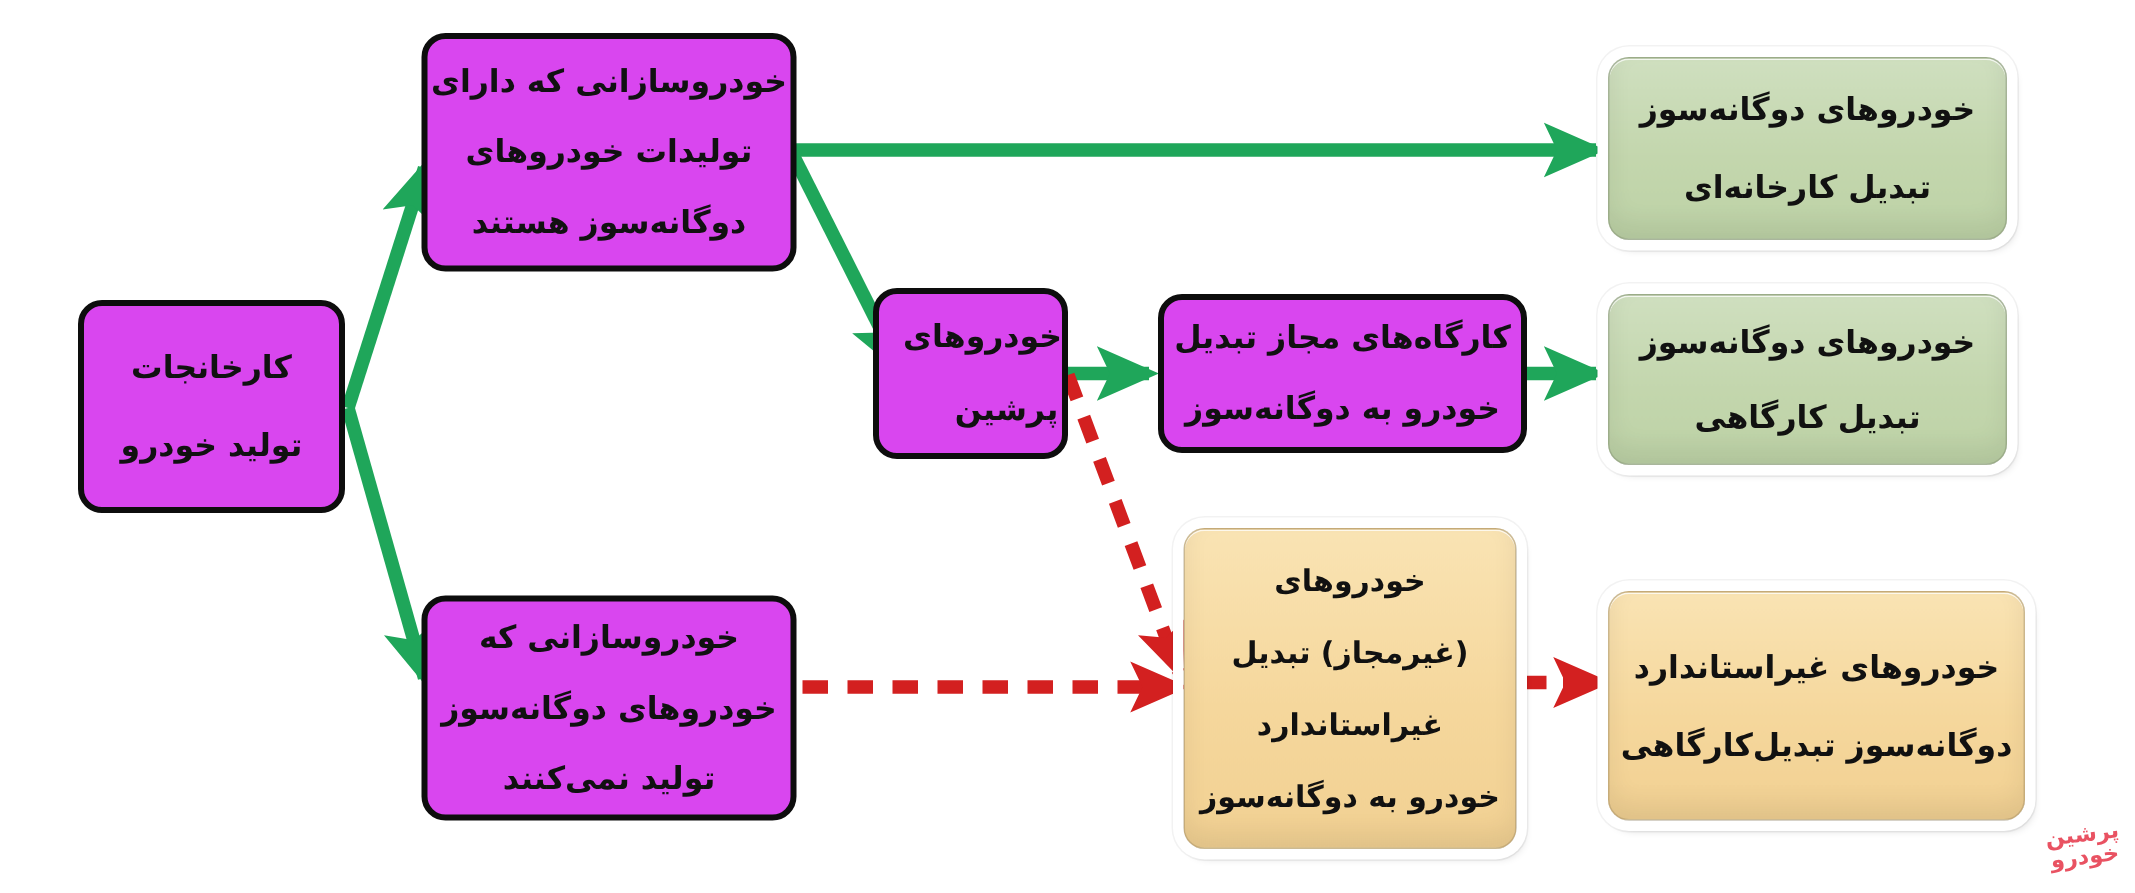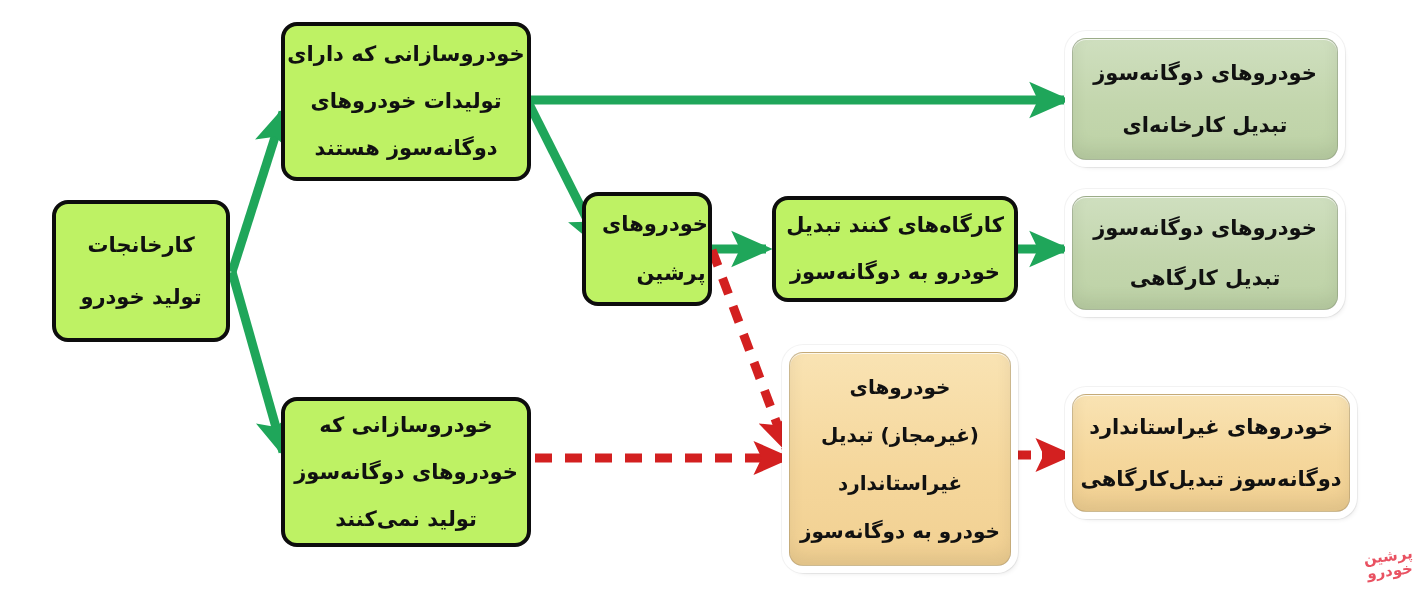--- a/index.html
+++ b/index.html
@@ -38,21 +38,21 @@
     z-index: 3;
   }
   .node .line {
     display: block;
     width: 100%;
     white-space: nowrap;
   }
 
   
   .node.plain {
-    background: #bef264;
+    background: #d946ef;
     border: 4px solid #0d0d0d;
     border-radius: 16px;
     justify-content: center;
   }
 
   
   .node.filled {
     border-radius: 14px;
     border: 1px solid rgba(0,0,0,0.18);
     box-shadow:
@@ -67,21 +67,21 @@
 
   
   #node-factories      { left:52px;  top:200px; width:178px; height:142px; font-size:21px; line-height:52px; }
   #node-makers-dual    { left:281px; top:22px;  width:250px; height:159px; font-size:21px; line-height:47px; }
   #node-makers-nondual { left:281px; top:397px; width:250px; height:150px; font-size:21px; line-height:47px; }
   #node-petrol-cars    { left:582px; top:192px; width:130px; height:114px; font-size:21px; line-height:49px;padding-left:48px; }
   #node-legal-shops    { left:772px; top:196px; width:246px; height:106px; font-size:21px; line-height:47px; }
   #node-illegal-shops  { left:789px; top:352px; width:222px; height:214px; font-size:20px; line-height:48px; }
   #node-out-factory    { left:1072px; top:38px;  width:266px; height:122px; font-size:21px; line-height:52px; }
   #node-out-workshop   { left:1072px; top:196px; width:266px; height:114px; font-size:21px; line-height:50px; }
-  #node-out-substd     { left:1072px; top:394px; width:278px; height:118px; font-size:21px; line-height:52px; }
+  #node-out-substd     { left:1072px; top:394px; width:278px; height:153px; font-size:21px; line-height:52px; }
 
   #watermark {
     position: absolute;
     left: 1360px;
     top: 540px;
     width: 58px;
     height: 48px;
     z-index: 5;
     display: flex;
     flex-direction: column;
@@ -152,21 +152,21 @@
     <span class="line">خودروهای دوگانه‌سوز</span>
     <span class="line">تولید نمی‌کنند</span>
   </div>
 
   <div class="node plain" id="node-petrol-cars">
     <span class="line">خودروهای</span>
     <span class="line">پرشین</span>
   </div>
 
   <div class="node plain" id="node-legal-shops">
-    <span class="line">کارگاه‌های کنند تبدیل</span>
+    <span class="line">کارگاه‌های مجاز تبدیل</span>
     <span class="line">خودرو به دوگانه‌سوز</span>
   </div>
 
   <div class="node filled orange" id="node-illegal-shops">
     <span class="line">خودرو‌های</span>
     <span class="line">(غیرمجاز) تبدیل</span>
     <span class="line">غیراستاندارد</span>
     <span class="line">خودرو به دوگانه‌سوز</span>
   </div>
 

